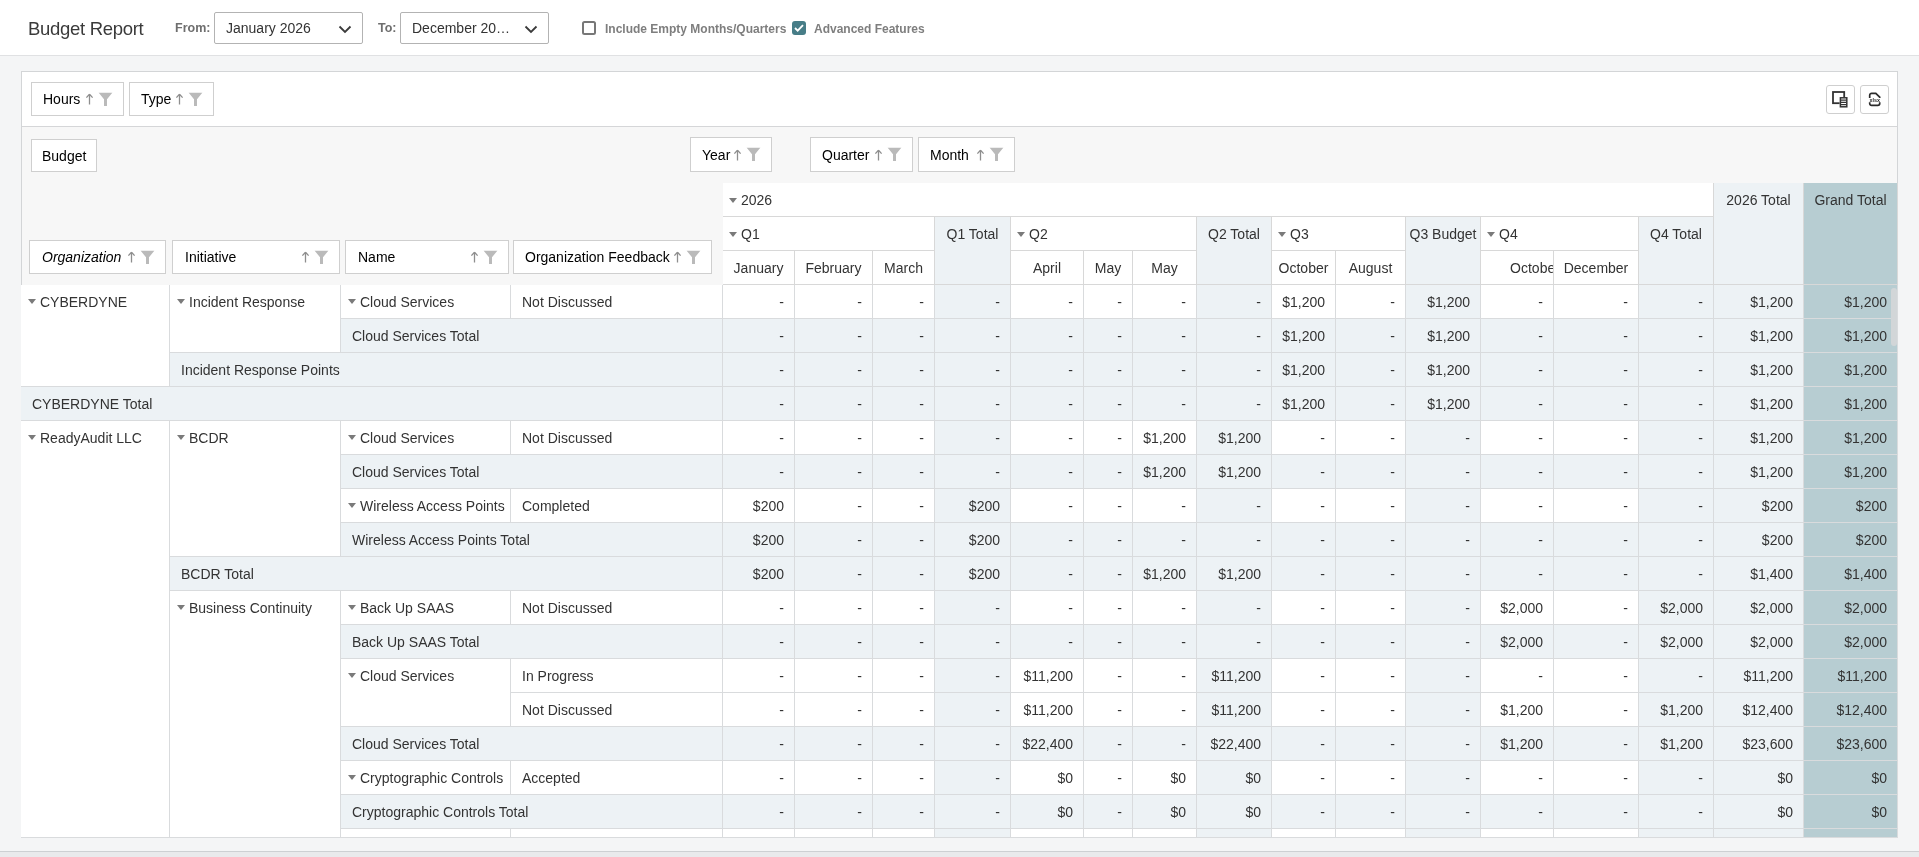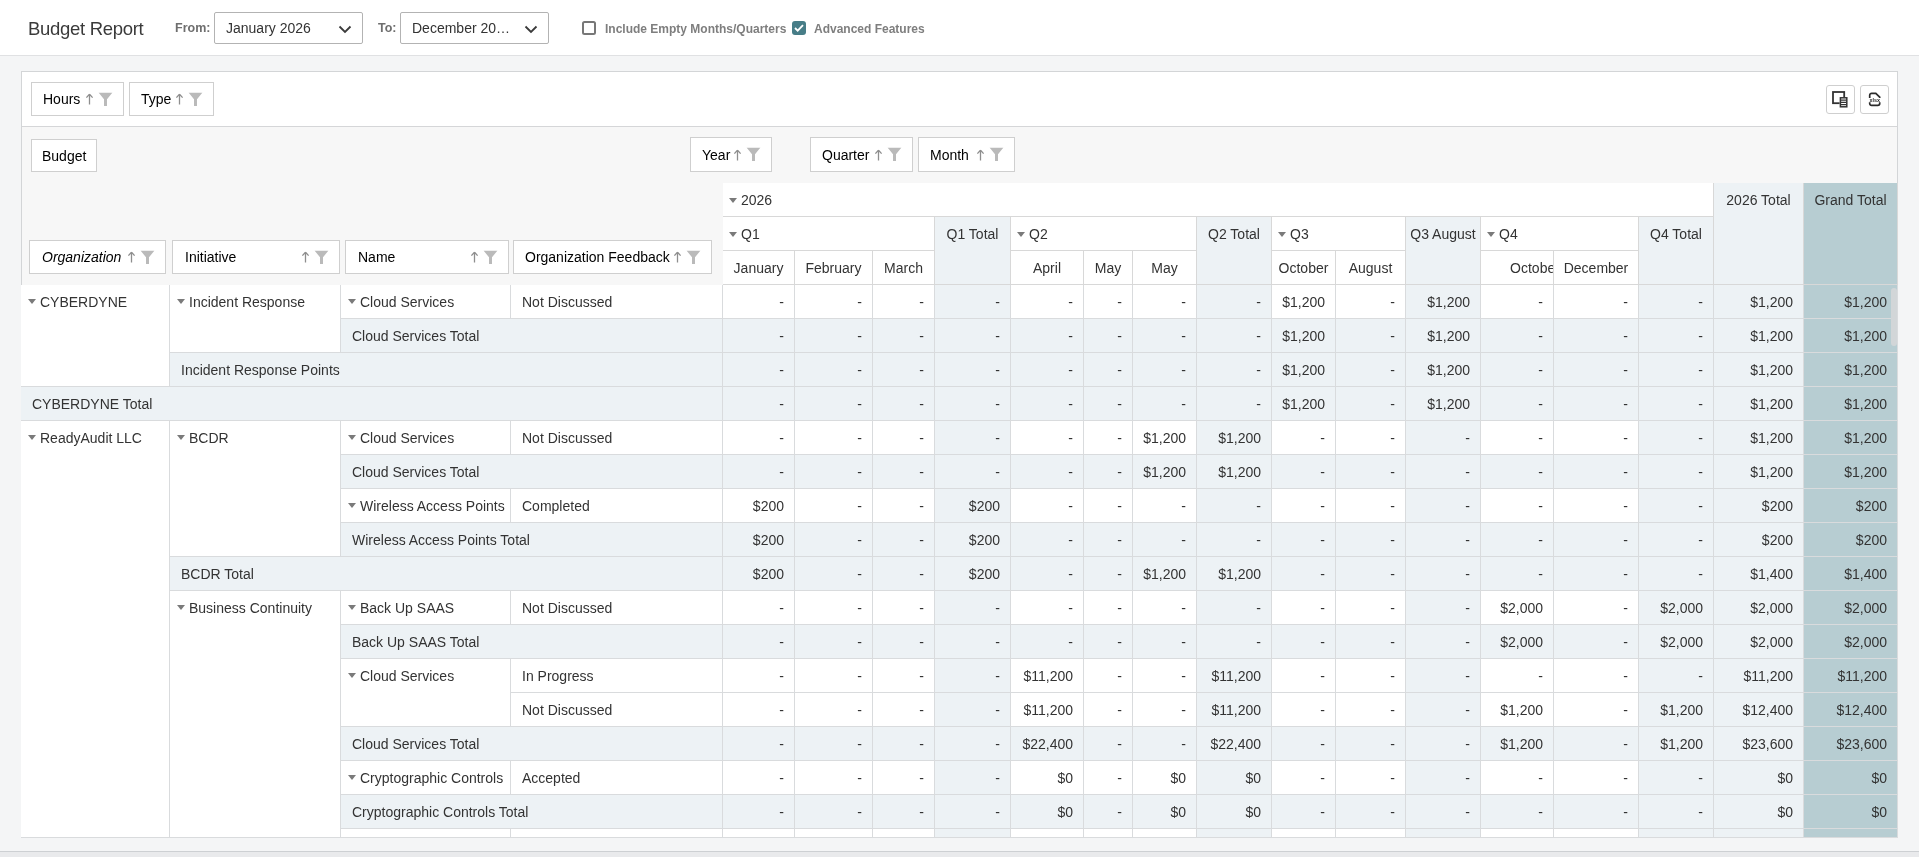--- a/index.html
+++ b/index.html
@@ -91,21 +91,21 @@
 <div class="c hdr lab2" style="left:723px;top:217px;width:212px;height:34px;"><span class="tri"></span>Q1</div>
 <div class="c hdr ctr top tot" style="left:935px;top:217px;width:76px;height:68px;">
     <span>Q1 Total</span>
   </div>
 <div class="c hdr lab2" style="left:1011px;top:217px;width:186px;height:34px;"><span class="tri"></span>Q2</div>
 <div class="c hdr ctr top tot" style="left:1197px;top:217px;width:75px;height:68px;">
     <span>Q2 Total</span>
   </div>
 <div class="c hdr lab2" style="left:1272px;top:217px;width:134px;height:34px;"><span class="tri"></span>Q3</div>
 <div class="c hdr ctr top tot" style="left:1406px;top:217px;width:75px;height:68px;">
-    <span>Q3 August</span>
+    <span>Q3 Budget</span>
   </div>
 <div class="c hdr lab2" style="left:1481px;top:217px;width:158px;height:34px;"><span class="tri"></span>Q4</div>
 <div class="c hdr ctr top tot" style="left:1639px;top:217px;width:75px;height:68px;">
     <span>Q4 Total</span>
   </div>
 <div class="c hdr ctr" style="left:723px;top:251px;width:72px;height:34px;">January</div>
 <div class="c hdr ctr" style="left:795px;top:251px;width:78px;height:34px;">February</div>
 <div class="c hdr ctr" style="left:873px;top:251px;width:62px;height:34px;">March</div>
 <div class="c hdr ctr" style="left:1011px;top:251px;width:73px;height:34px;">April</div>
 <div class="c hdr ctr" style="left:1084px;top:251px;width:49px;height:34px;">May</div>

